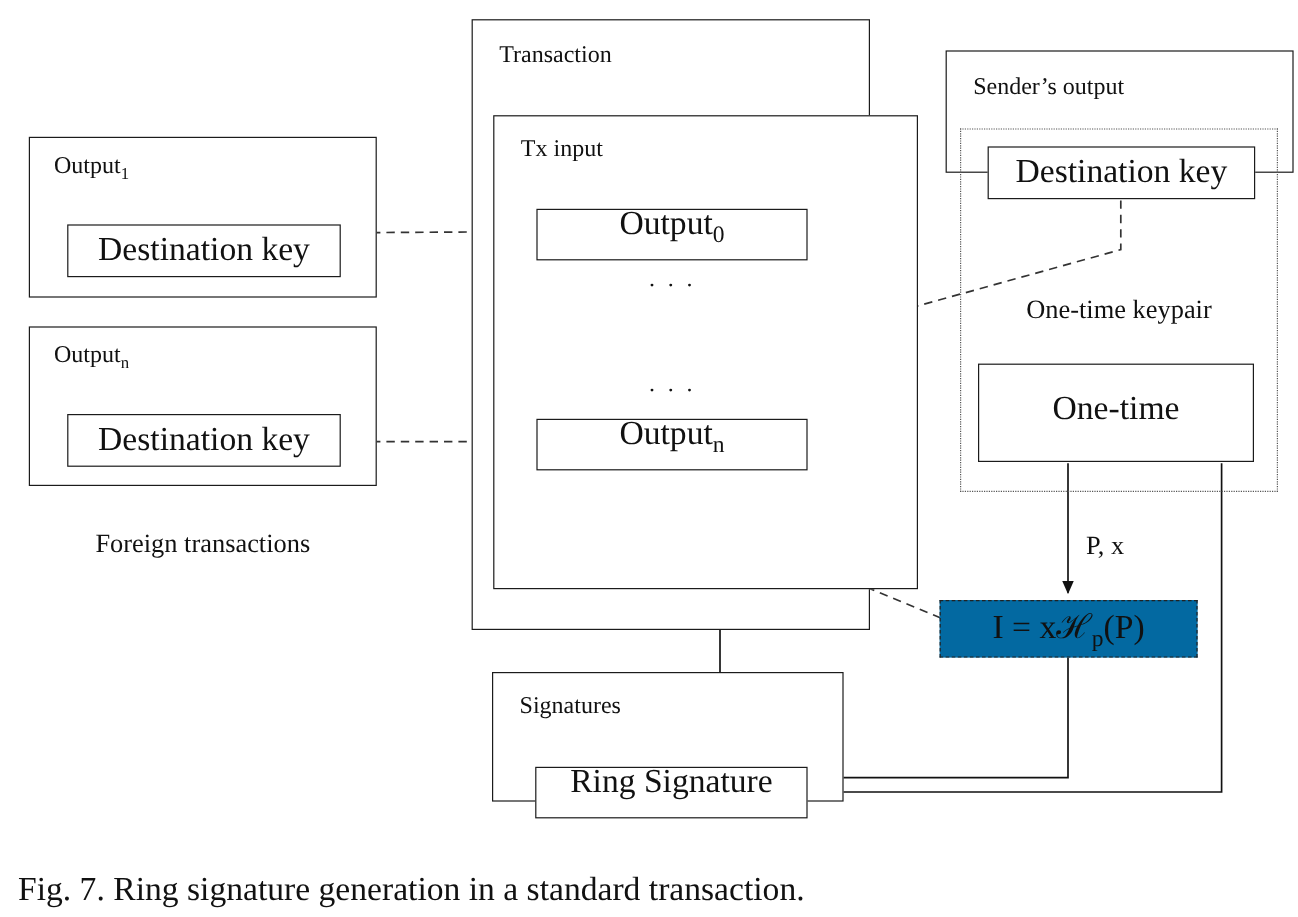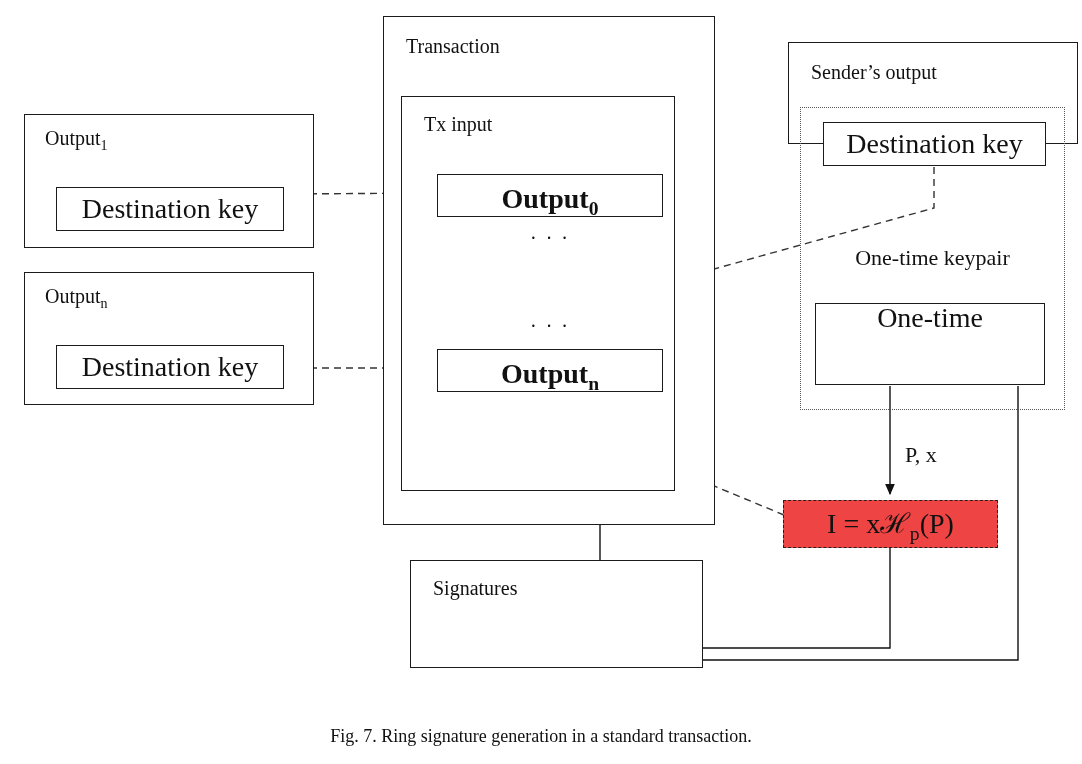--- a/index.html
+++ b/index.html
@@ -6,26 +6,26 @@
   html, body { margin: 0; padding: 0; background: #ffffff; }
   body { font-family: "Liberation Serif", "DejaVu Serif", serif; color: #111; }
   .canvas { position: relative; width: 1082px; height: 764px; background: #fff; overflow: hidden; }
   .box { position: absolute; border: 1.5px solid #1b1b1b; background: #fff; }
   .label-box { text-align: center; font-size: 28px; white-space: nowrap; }
   .title { position: absolute; font-size: 20px; white-space: nowrap; }
   .plain-label { position: absolute; font-size: 22px; white-space: nowrap; }
   .dots { position: absolute; font-size: 20px; text-align: center; letter-spacing: 2px; color: #111; }
   sub { font-size: 0.7em; }
   .dotted-box { position: absolute; border: 1.6px dotted #555; background: transparent; }
-  .dashed-box { position: absolute; border: 1.5px dashed #222; background: #ef4444; }
+  .dashed-box { position: absolute; border: 1.5px dashed #222; background: #0369a1; }
   .math { }
   .wires { position: absolute; left: 0; top: 0; width: 1082px; height: 764px; pointer-events: none; }
-  .caption { position: absolute; left: 0; top: 726px; width: 100%; text-align: center; font-size: 18px; }
+  .caption { position: absolute; left: 0; top: 726px; width: 100%; text-align: left; font-size: 28px; padding-left: 15px; }
   .lh44 { line-height: 41px; height: 44px; }
-  .lh43 { line-height: 48px; height: 43px; font-weight: bold; }
+  .lh43 { line-height: 24px; height: 43px; }
 </style>
 </head>
 <body>
 
 <div class="canvas">
 
   <svg class="wires" viewBox="0 0 1082 764">
     <defs>
       <marker id="ah" viewBox="0 0 10 10" refX="9" refY="5" markerUnits="userSpaceOnUse" markerWidth="11" markerHeight="11" orient="auto-start-reverse">
         <path d="M0 0.6 L10 5 L0 9.4 z" fill="#111"></path>
@@ -48,58 +48,60 @@
     <div class="box label-box lh44" style="left:31px; top:72px; width:228px;"><span>Destination key</span></div>
   </div>
 
   <div class="box" style="left:24px; top:272px; width:290px; height:133px;">
     <div class="title" style="left:20px; top:12px;">
       <span>Output</span><sub>n</sub>
     </div>
     <div class="box label-box lh44" style="left:31px; top:72px; width:228px;"><span>Destination key</span></div>
   </div>
 
+  <div class="plain-label" style="left:24px; top:440px; width:290px; text-align:center;"><span>Foreign transactions</span></div>
 
-  <div class="box" style="left:383px; top:16px; width:332px; height:509px;">
+  <div class="box" style="left:393px; top:16px; width:332px; height:509px;">
     <div class="title" style="left:22px; top:18px;"><span>Transaction</span></div>
 
-    <div class="box" style="left:17px; top:79px; width:274px; height:395px;">
+    <div class="box" style="left:17px; top:79px; width:354px; height:395px;">
       <div class="title" style="left:22px; top:16px;"><span>Tx input</span></div>
 
       <div class="box label-box lh43" style="left:35px; top:77px; width:226px;">
         <span>Output</span><sub>0</sub>
       </div>
 
       <div class="dots" style="left:35px; top:130px; width:226px;">· · ·</div>
 
 
       <div class="dots" style="left:35px; top:218px; width:226px;">· · ·</div>
 
       <div class="box label-box lh43" style="left:35px; top:252px; width:226px;">
         <span>Output</span><sub>n</sub>
       </div>
 
     </div>
   </div>
 
   <div class="box" style="left:410px; top:560px; width:293px; height:108px;">
     <div class="title" style="left:22px; top:16px;"><span>Signatures</span></div>
+    <div class="box label-box lh43" style="left:35px; top:78px; width:227px;"><span>Ring Signature</span></div>
   </div>
 
   <div class="box" style="left:788px; top:42px; width:290px; height:102px; background:transparent;">
     <div class="title" style="left:22px; top:18px;"><span>Sender’s output</span></div>
   </div>
 
   <div class="dotted-box" style="left:800px; top:107px; width:265px; height:303px;"></div>
 
   <div class="box label-box lh44" style="left:823px; top:122px; width:223px;"><span>Destination key</span></div>
 
   <div class="plain-label" style="left:800px; top:245px; width:265px; text-align:center;"><span>One-time keypair</span></div>
 
-  <div class="box label-box" style="left:815px; top:303px; width:230px; height:82px; padding-top:0; line-height:27px;">
+  <div class="box label-box" style="left:815px; top:303px; width:230px; height:82px; padding-top:23px; line-height:27px;">
     <div>One-time</div>
   </div>
 
   <div class="plain-label math" style="left:905px; top:442px;">P, x</div>
 
   <div class="dashed-box label-box" style="left:783px; top:500px; width:215px; height:48px; line-height:45px;">
     <span class="math">
       <span>I = x</span><span>ℋ</span><sub>p</sub><span>(P)</span>
     </span>
   </div>

